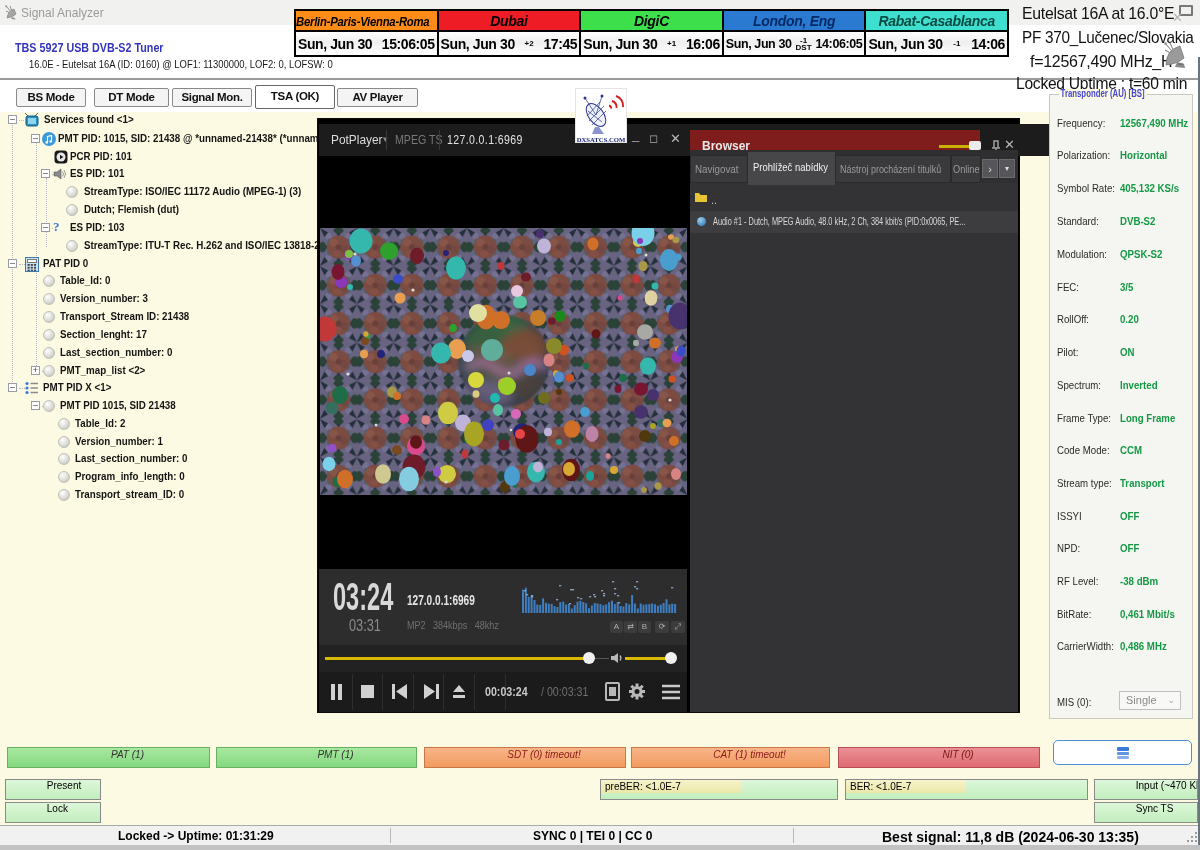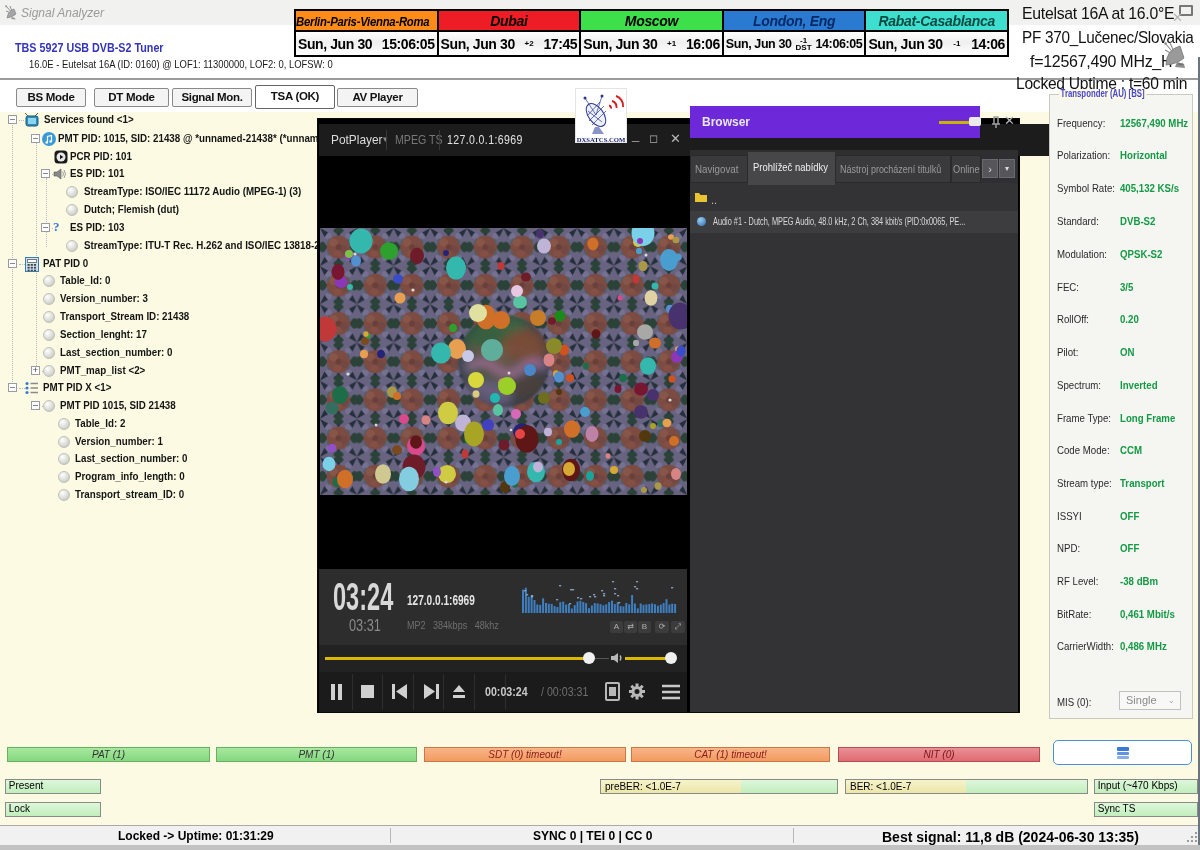--- a/index.html
+++ b/index.html
@@ -2,21 +2,21 @@
 <html><head><meta charset="utf-8">
 <style>
 * { margin:0; padding:0; box-sizing:border-box; }
 html,body { width:1200px; height:850px; overflow:hidden; }
 body { font-family:"Liberation Sans", sans-serif; background:#fcfae3; position:relative; }
 #app { position:absolute; left:0; top:0; width:1200px; height:850px; }
 .abs { position:absolute; }
 .sx { display:inline-block; transform-origin:0 50%; }
 
 
-#titlebar { left:0; top:0; width:1200px; height:25px; background:#f1f1ef;font-style:italic; }
+#titlebar { left:0; top:0; width:1200px; height:25px; background:#f1f1ef; }
 #titlebar .t { position:absolute; left:21px; top:6px; font-size:12px; color:#9a9a9a; }
 #whitezone { left:0; top:25px; width:1200px; height:87px; background:#ffffff; }
 #sepline { left:0; top:78px; width:1200px; height:2px; background:#9b9b9b; }
 #tuner { left:15px; top:41px; font-size:12.5px; font-weight:bold; color:#3434bd; transform:scaleX(0.86); transform-origin:0 0; white-space:nowrap; }
 #lofline { left:29px; top:58px; font-size:11.5px; color:#1a1a1a; transform:scaleX(0.82); transform-origin:0 0; white-space:nowrap; }
 
 
 #clock { left:294px; top:9px; width:715px; height:48px; border-collapse:collapse; table-layout:fixed; }
 #clock td { border:2px solid #000; overflow:hidden; white-space:nowrap; }
 #clock .hd { height:21px; font-size:14px; font-weight:bold; font-style:italic; text-align:center; color:#000; letter-spacing:-0.3px; }
@@ -42,29 +42,29 @@
 
 #player { left:317px; top:118px; width:703px; height:595px; background:#000; border:1px solid #0a0a0a; }
 #ptitle { left:319px; top:124px; width:773px; height:32px; background:#1c1c1c; color:#e8e8e8;text-decoration:underline; }
 #video { left:320px; top:228px; width:367px; height:267px; }
 #infopanel { left:319px; top:569px; width:368px; height:76px; background:#2d2d2d; }
 #seekrow { left:319px; top:645px; width:368px; height:27px; background:#222222; }
 #ctrlrow { left:319px; top:672px; width:368px; height:40px; background:#1b1b1b; }
 
 
 #browser { left:690px; top:150px; width:328px; height:562px; background:#333336; }
-#btitle { left:690px; top:106px; width:290px; height:32px; background:#6d28d9; }
+#btitle { left:690px; top:130px; width:290px; height:32px; background:#7f1d1d; }
 
 
 #rpanel { left:1049px; top:94px; width:144px; height:625px; background:#f5f5f1; border:1px solid #c9c9c1; }
 .rlbl { position:absolute; left:1057px; font-size:10.5px; color:#2a2a2a; transform:scaleX(0.92); transform-origin:0 0; }
 .rval { position:absolute; left:1120px; font-size:10.5px; font-weight:bold; color:#149a45; transform:scaleX(0.92); transform-origin:0 0; white-space:nowrap; }
 
 
-.bbar { position:absolute; height:15px; border:1px solid #8a8a8a; font-size:10px; overflow:hidden; white-space:nowrap; }
+.bbar { position:absolute; height:21px; border:1px solid #8a8a8a; font-size:10px; overflow:hidden; white-space:nowrap;padding-left:38px; }
 .bbar.it { font-style:italic; text-align:center; line-height:13px; }
 #statusbar { left:0; top:825px; width:1200px; height:20px; background:#f1f1f1; border-top:1px solid #aaa; font-size:12px; font-weight:bold; color:#000; }
 #bottomstrip { left:0; top:845px; width:1200px; height:5px; background:#c2c2c2; }
 .ssep { position:absolute; top:828px; width:1px; height:15px; background:#b8b8b8; }
 </style></head>
 <body>
 <div id="app">
 <div class="abs" id="whitezone"></div>
 <div class="abs" id="sepline"></div>
 <div class="abs" id="titlebar">
@@ -83,21 +83,21 @@
       </svg>
 </div>
 <div class="abs" id="tuner">TBS 5927 USB DVB-S2 Tuner</div>
 <div class="abs" id="lofline">16.0E - Eutelsat 16A (ID: 0160) @ LOF1: 11300000, LOF2: 0, LOFSW: 0</div>
 
 <table class="abs" id="clock">
       <tbody>
 <tr>
  <td class="hd" style="background:#ff8c19"><span class="sx" style="transform:scaleX(0.84);white-space:nowrap;font-size:13.5px">Berlin-Paris-Vienna-Roma</span></td>
  <td class="hd" style="background:#ee1c25">Dubai</td>
- <td class="hd" style="background:#3ddf4b">Moscow</td>
+ <td class="hd" style="background:#3ddf4b">DigiC</td>
  <td class="hd" style="background:#2a7ad2;color:#062a66">London, Eng</td>
  <td class="hd" style="background:#3fdfd0;color:#054a42">Rabat-Casablanca</td>
 </tr>
 <tr>
  <td class="dt">
             <div class="dcell">
               <span>Sun, Jun 30</span>
               <span>15:06:05</span>
             </div>
           </td>

